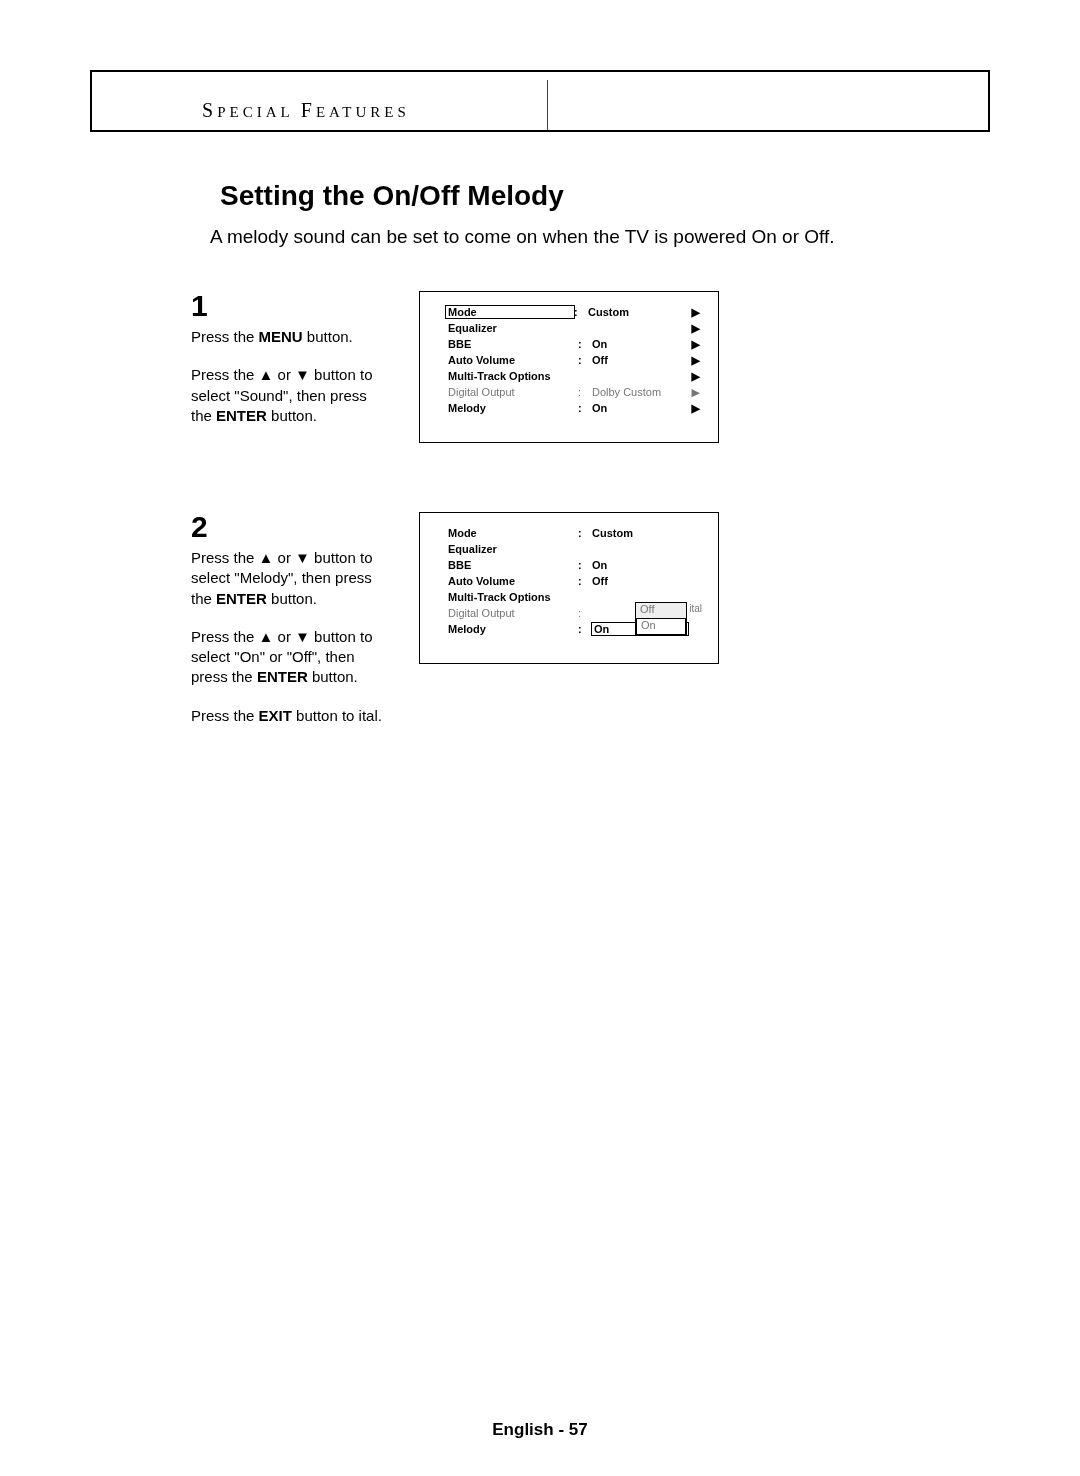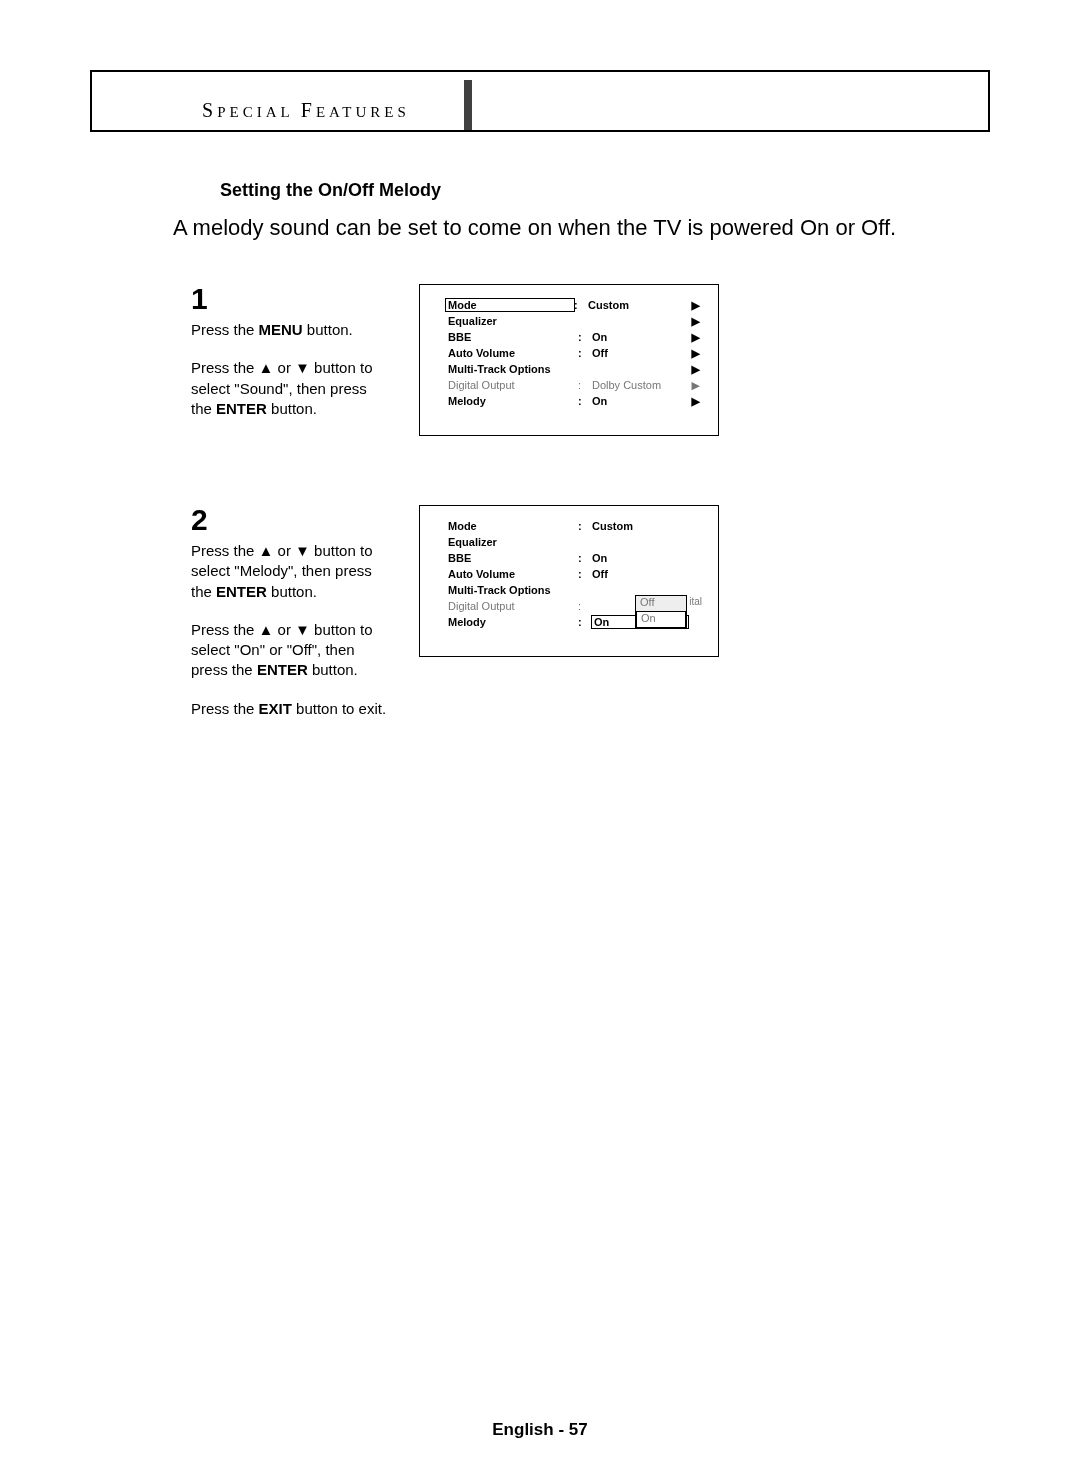--- a/index.html
+++ b/index.html
@@ -12,41 +12,41 @@
   }
   .section-header-wrap {
     border: 2px solid #000;
     height: 62px;
     margin-bottom: 48px;
     position: relative;
   }
   .section-header-inner {
     position: absolute;
     left: 0; top: 8px; bottom: 0;
-    width: 380px;
-    border-right: 8px solid #404040;
+    width: 456px;
+    border-right: 1px solid #404040;
     display: flex;
     align-items: flex-end;
     padding: 0 0 8px 110px;
   }
   .sf {
     font-family: "Times New Roman", Times, serif;
     letter-spacing: 4px;
     font-size: 15px;
   }
   .sf .cap { font-size: 20px; }
   .title {
     font-weight: bold;
-    font-size: 18px;
+    font-size: 28px;
     margin-left: 130px;
     margin-bottom: 14px;
   }
   .intro {
-    font-size: 22px;
-    margin-left: 83px;
+    font-size: 19px;
+    margin-left: 120px;
     margin-bottom: 30px;
   }
   .steps {
     margin-left: 100px;
   }
   .step {
     border: 1px solid transparent;
     display: flex;
     align-items: flex-start;
     gap: 28px;
@@ -192,21 +192,21 @@
     <div class="step">
       <div class="step-text">
         <div class="step-num">2</div>
         <p>
           <span>Press the </span><span class="arrow-glyph">▲</span><span> or </span><span class="arrow-glyph">▼</span><span> button to select "Melody", then press the </span><b>ENTER</b><span> button.</span>
         </p>
         <p>
           <span>Press the </span><span class="arrow-glyph">▲</span><span> or </span><span class="arrow-glyph">▼</span><span> button to select "On" or "Off", then press the </span><b>ENTER</b><span> button.</span>
         </p>
         <p>
-          <span>Press the </span><b>EXIT</b><span> button to exit.</span>
+          <span>Press the </span><b>EXIT</b><span> button to ital.</span>
         </p>
       </div>
       <div class="osd osd2" style="position:relative;">
         <div class="osd-row">
             <span class="label">Mode</span>
             <span class="colon">:</span>
             <span class="val">Custom</span>
             <span class="tri"></span>
           </div>
         <div class="osd-row">

